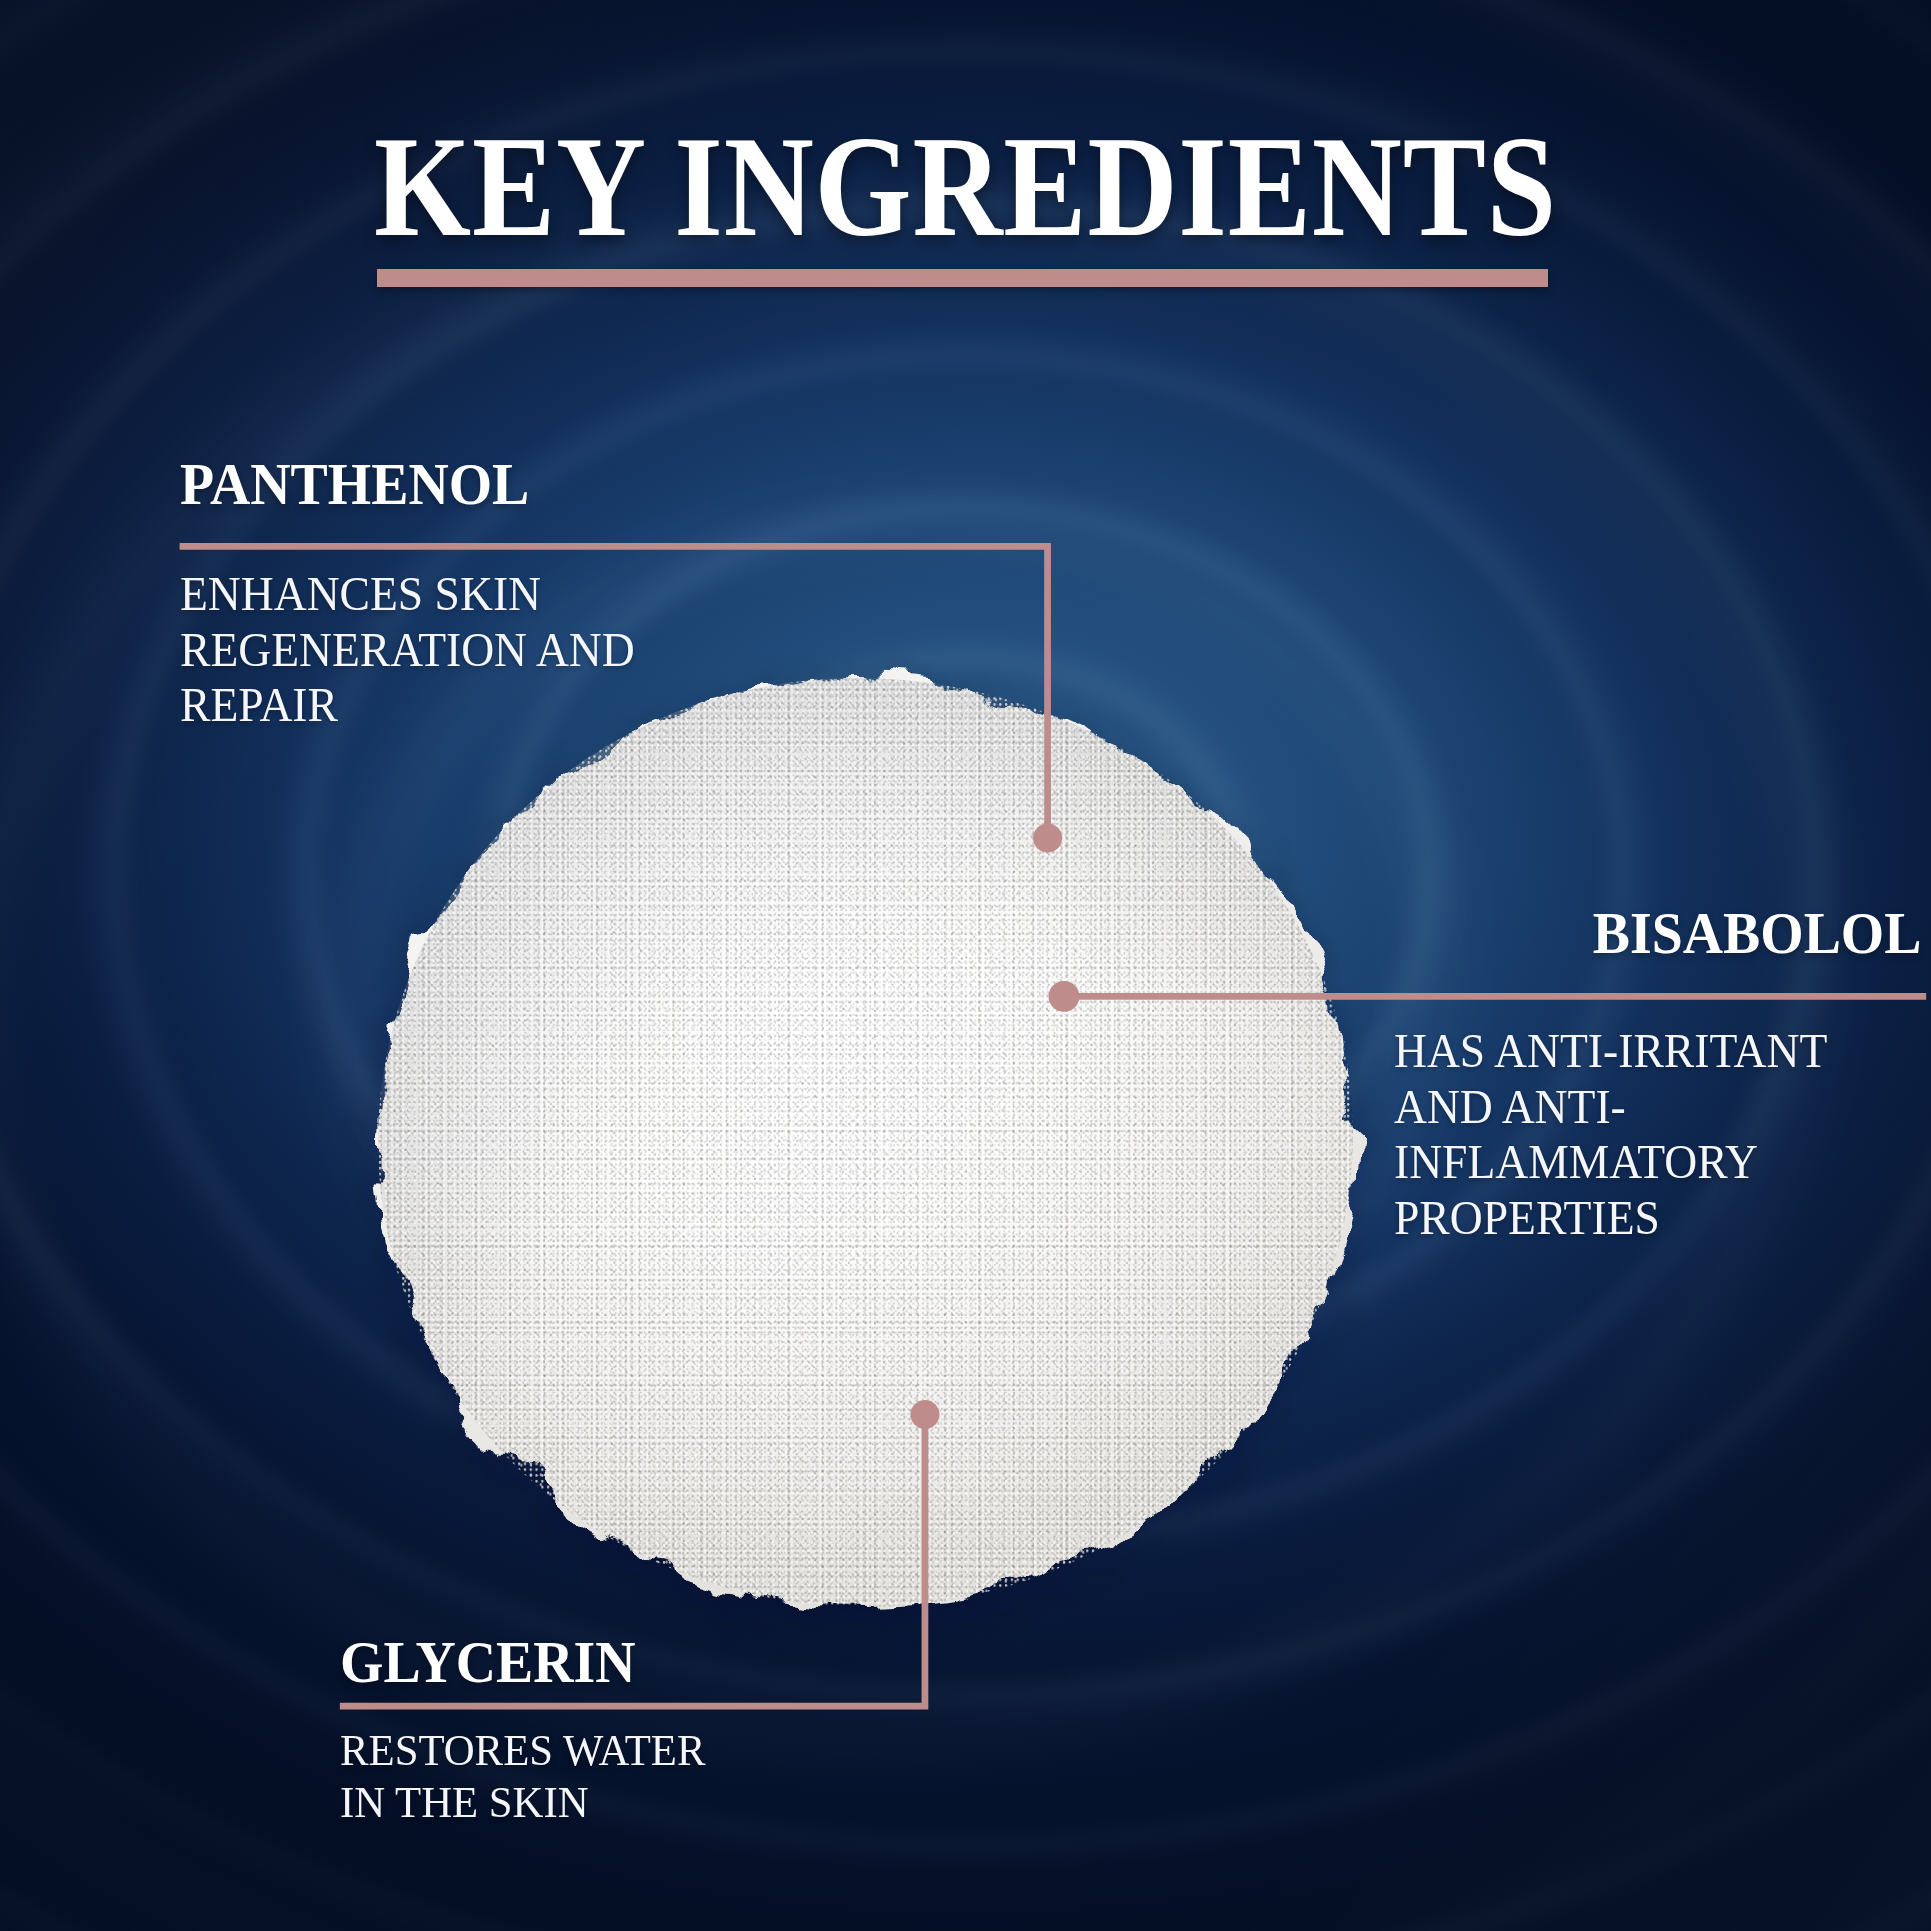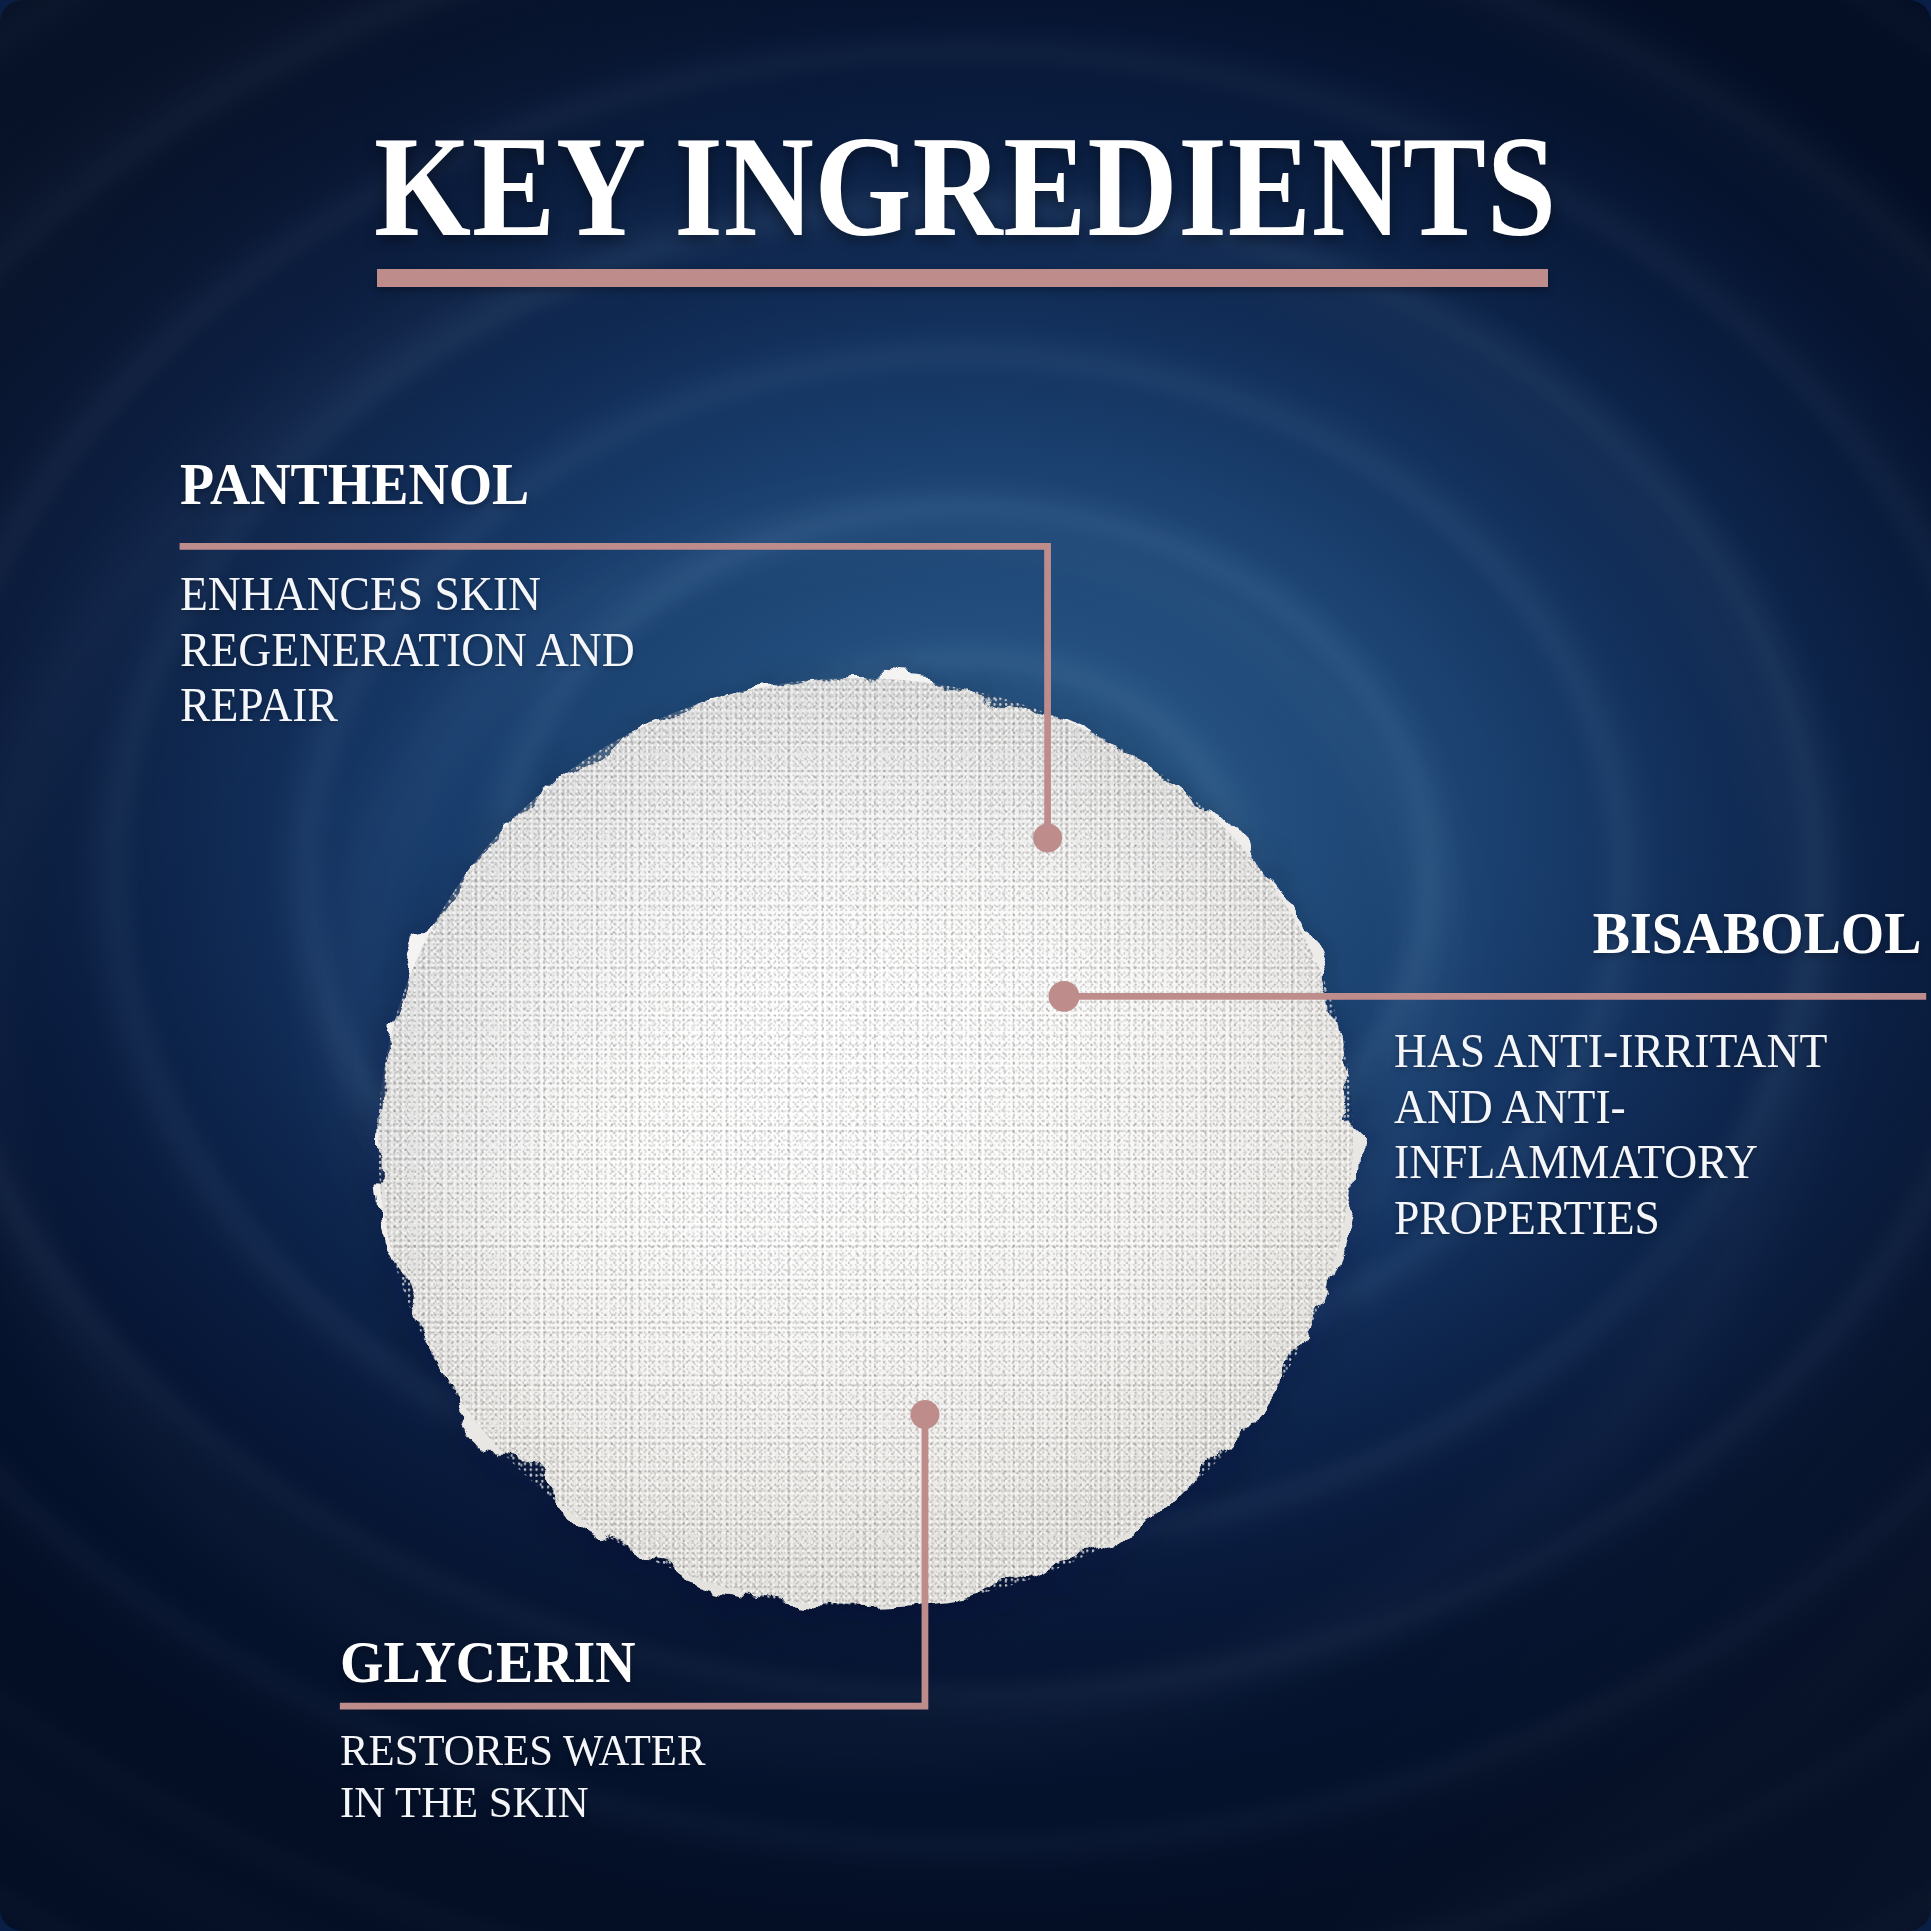--- a/index.html
+++ b/index.html
@@ -7,21 +7,20 @@
     padding: 0;
     background: #0a1f45;
   }
   #canvas {
     position: relative;
     width: 1931px;
     height: 1931px;
     overflow: hidden;
     font-family: "Liberation Serif", serif;
     background: #0b2450;
-    border-radius: 22px;
   }
 
   
   .bg-base {
     position: absolute; inset: 0;
     background:
       radial-gradient(ellipse 1207px 869px at 52% 42%,
         #2b5585 0%, #24507f 18%, #1b4271 38%, #143463 58%, #0e2751 76%, #0a1d43 92%, #081a3c 100%);
   }
   .bg-swirl {

